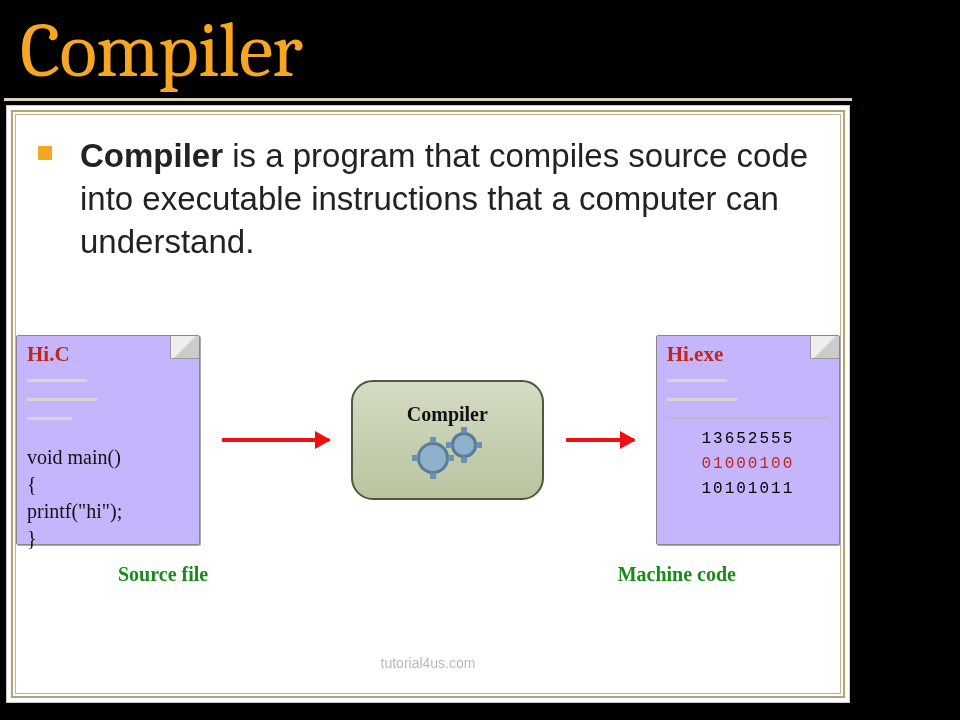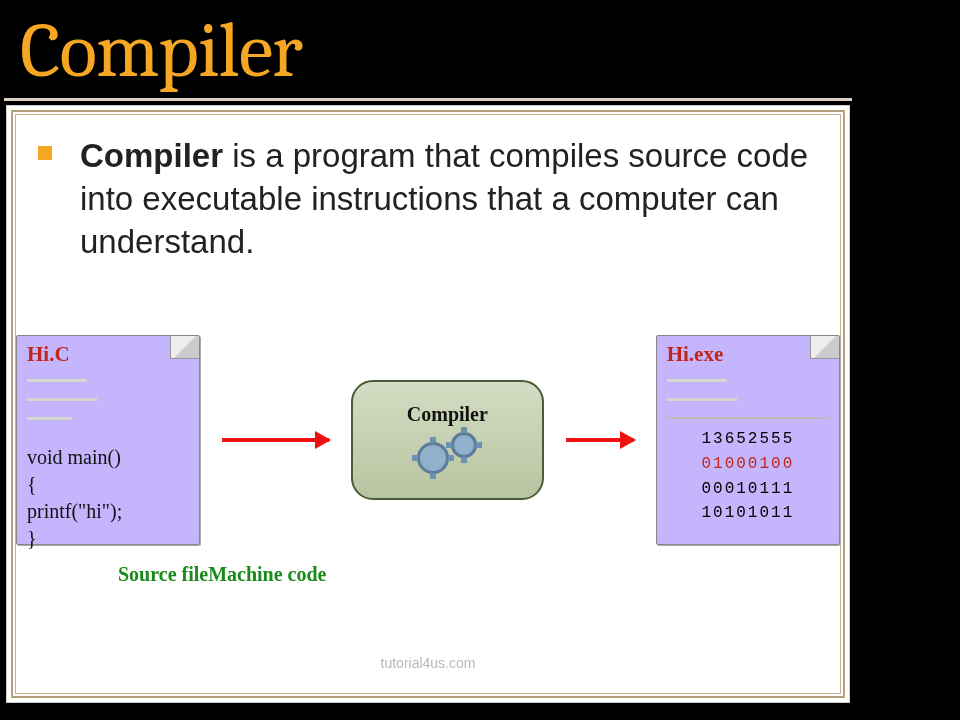--- a/index.html
+++ b/index.html
@@ -55,24 +55,24 @@
   .gear .t1, .gear .t2{ position:absolute; background:#6d92b1; width:6px; height:6px; left:calc(50% - 3px);}
   .gear .t1{ top:-5px;} .gear .t2{ bottom:-5px;}
 
   
   .arrow     { width:110px; height:4px; background:#e11; position:relative; margin:0 4px; }
   .arrow::after{ content:""; position:absolute; right:-2px; top:-7px; border-left:16px solid #e11;
                  border-top:9px solid transparent; border-bottom:9px solid transparent; }
   .arrow.short{ width:70px; }
 
   
-  .cap-row   { display:flex; margin:18px 90px 0; }
+  .cap-row   { display:flex; justify-content:space-between; margin:18px 90px 0; }
   .caption   { font-family:"Times New Roman",serif; color:#1a8a1a; font-weight:700; font-size:20px; }
   .cap-left  { margin-left:12px; }
-  .cap-right { margin-right:30px; }
+  .cap-right { margin-right:14px; }
 
   .watermark { position:absolute; left:50%; top:350px; transform:translateX(-50%);
                color:#b9b9b9; font-size:14px; font-family:Arial,sans-serif; }
 </style>
 </head>
 <body>
 
 <div class="slide">
 
   <div class="title">Compiler</div>
@@ -125,21 +125,20 @@
 
             <div class="doc">
               <div class="doc-title">Hi.exe</div>
               <div class="doc-lines">
                 <span class="dl-long"></span><br><span class="dl-med"></span>
               </div>
               <div class="doc-hr"></div>
               <div class="bin" id="bin-lines">
                   <div>13652555</div>
                   <div class="red">01000100</div>
-                  <div>00010111</div>
                   <div>10101011</div>
                 </div>
               <div class="doc-gap"></div>
             </div>
 
           </div>
 
           <div class="watermark">tutorial4us.com</div>
 
           <div class="cap-row">

